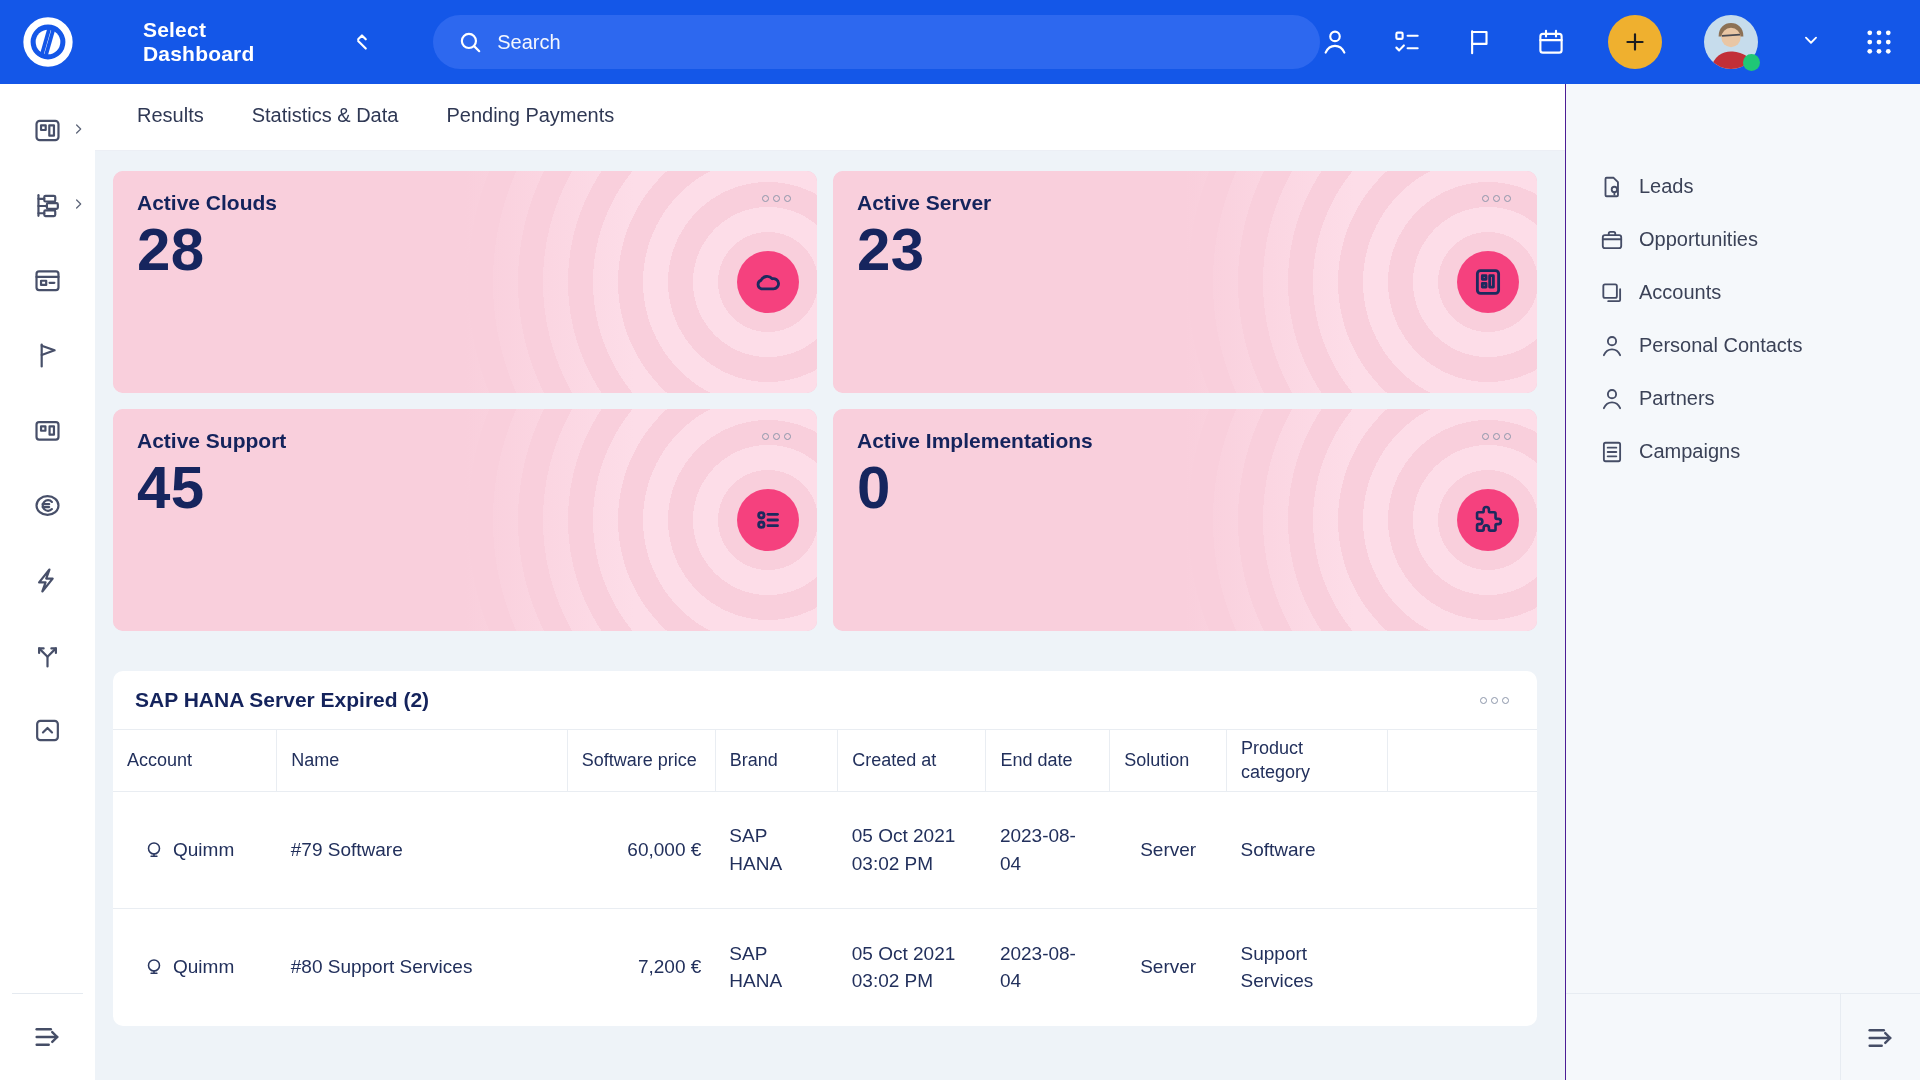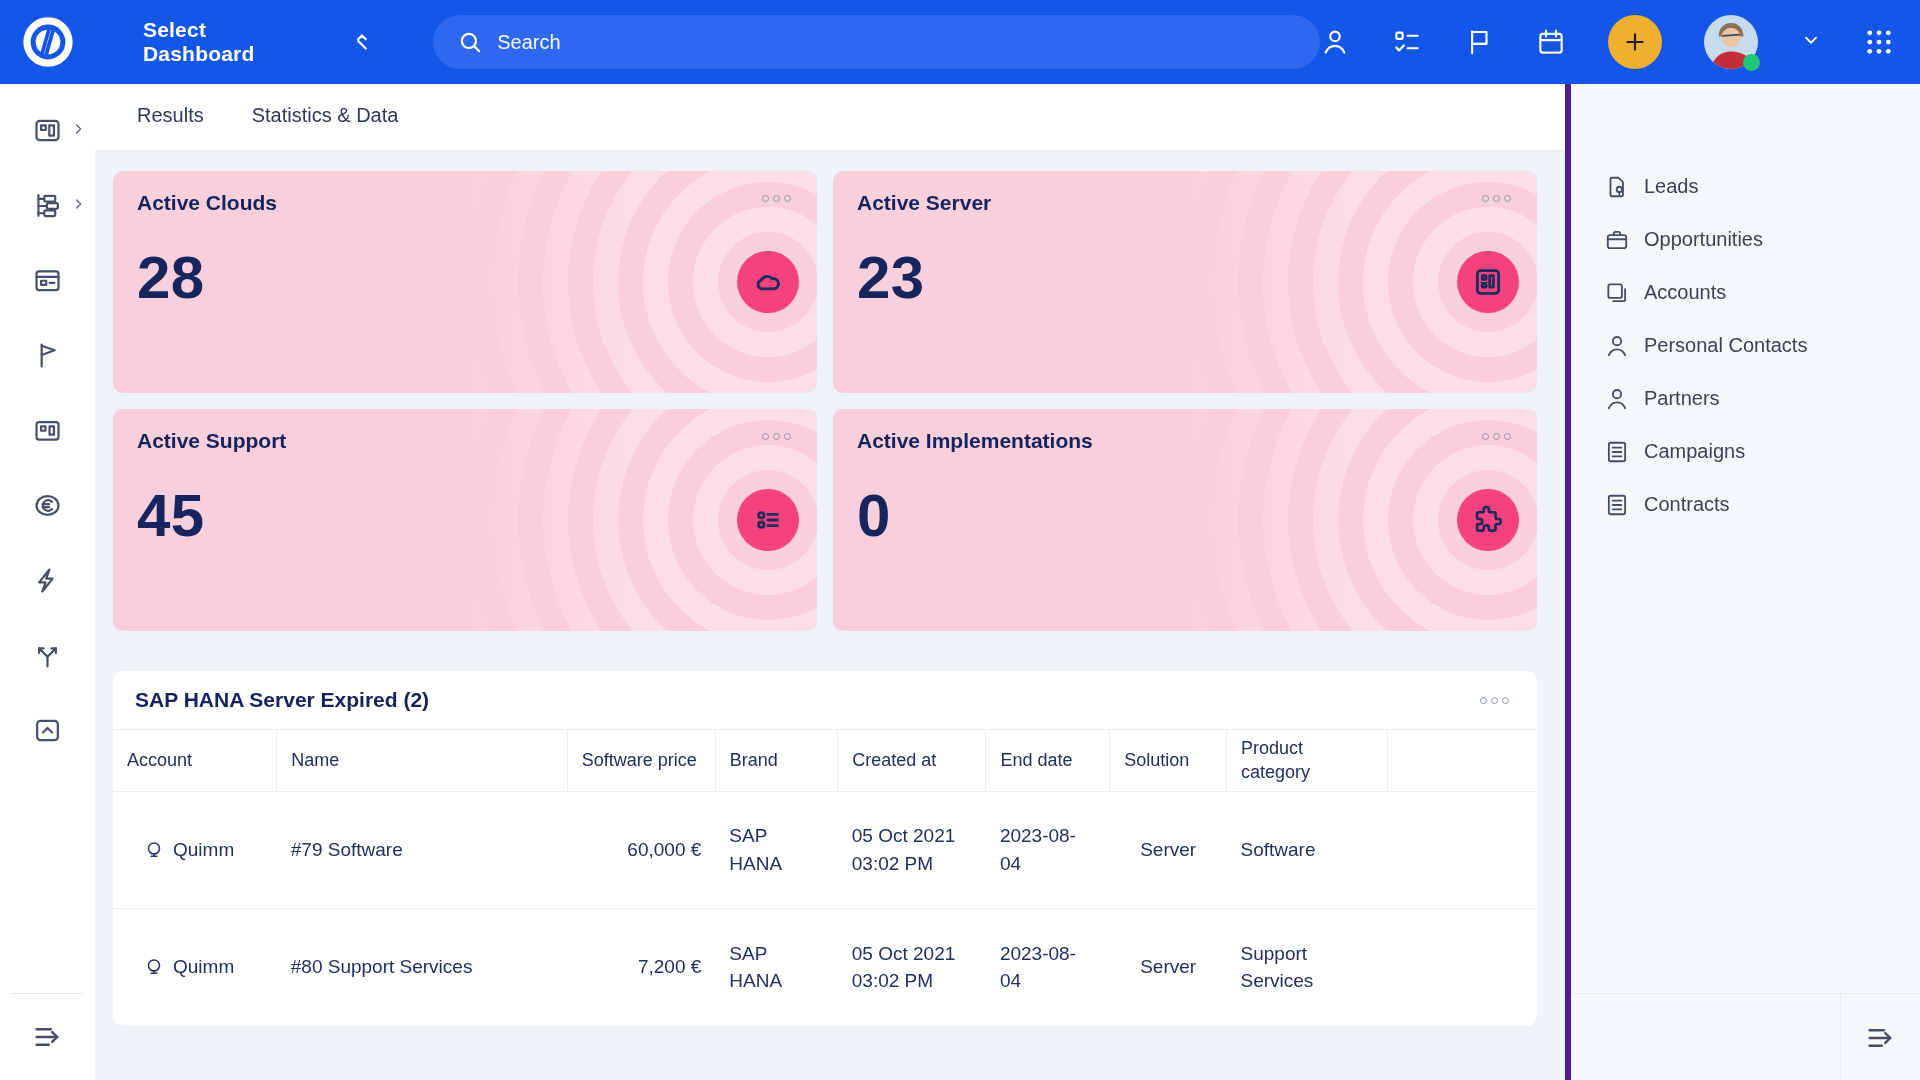--- a/index.html
+++ b/index.html
@@ -51,42 +51,42 @@
   .stat-card::before { content:""; position:absolute; inset:0;
      background-image:
        linear-gradient(90deg, #f9cfdc 0 50%, rgba(249,207,220,0) 74%),
        repeating-radial-gradient(circle at calc(100% - 49px) 50%, #fdDDe8 0 25px, #f9cfdc 25px 50px);
      border-radius:inherit; }
   .stat-card > * { position:relative; z-index:1; }
   .card-head { display:flex; align-items:flex-start; justify-content:space-between; }
   .card-title { font-size:21px; font-weight:700; color:#14235c; }
   .dots { display:flex; gap:4px; align-items:center; cursor:pointer; padding:4px 2px; }
   .dots i { width:7px; height:7px; border:1.6px solid #8d96aa; border-radius:50%; display:block; }
-  .stat-value { margin-top:28px; font-size:60px; font-weight:800; color:#16255e; letter-spacing:.5px; }
+  .stat-value { font-size:60px; font-weight:800; color:#16255e; letter-spacing:.5px; }
   .stat-icon { position:absolute; right:18px; top:50%; transform:translateY(-50%); width:62px; height:62px; border-radius:50%; background:#f5417e; display:flex; align-items:center; justify-content:center; color:#1c2a5e; z-index:1; }
   .stat-icon svg { width:34px; height:34px; }
 
   
   .table-card { margin-top:40px; background:#ffffff; border-radius:10px; overflow:hidden; }
   .table-head { height:58px; display:flex; align-items:center; justify-content:space-between; padding:0 26px 0 22px; }
   .table-title { font-size:21px; font-weight:700; color:#14235c; }
   table.grid { width:100%; border-collapse:collapse; table-layout:fixed; }
   table.grid th { border-top:1px solid #e9edf2; border-bottom:1px solid #e9edf2; height:62px; font-size:18px; font-weight:500; color:#22305c; text-align:left; padding:6px 14px; line-height:1.3; }
   table.grid th + th { border-left:1px solid #e9edf2; }
   table.grid td { height:117px; font-size:19px; color:#22305c; padding:10px 14px; line-height:1.45; vertical-align:middle; }
   table.grid tr.data-row + tr.data-row td { border-top:1px solid #e9edf2; }
   th.c-center { text-align:center; }
   td.c-right { text-align:right; padding-right:18px; }
   td.c-center { text-align:center; }
   .acct { display:flex; align-items:center; gap:8px; padding-left:16px; color:#22305c; cursor:pointer; }
   .acct svg { width:22px; height:22px; flex:0 0 auto; color:#2a3760; }
   .linkish { cursor:pointer; }
 
   
-  .rpanel { width:355px; flex:0 0 auto; background:#f5f8fb; border-left:6px solid #4c1d95; position:relative; padding-top:76px; }
+  .rpanel { width:355px; flex:0 0 auto; background:#f5f8fb; border-left:1px solid #4c1d95; position:relative; padding-top:76px; }
   .rp-item { height:53px; display:flex; align-items:center; gap:14px; padding-left:33px; color:#3b4257; font-size:20px; font-weight:500; cursor:pointer; }
   .rp-item svg { width:26px; height:26px; color:#454d66; }
   .rp-footer { position:absolute; bottom:0; left:0; width:100%; height:87px; border-top:1px solid #e7ecf2; }
   .rp-footer .corner { position:absolute; right:0; top:0; width:80px; height:87px; border-left:1px solid #e7ecf2; display:flex; align-items:center; justify-content:center; }
 
   svg.stroke { fill:none; stroke:currentColor; stroke-width:2; stroke-linecap:round; stroke-linejoin:round; }
   svg.stroke-thin { fill:none; stroke:currentColor; stroke-width:1.7; stroke-linecap:round; stroke-linejoin:round; }
 </style>
 </head>
 <body>
@@ -256,20 +256,21 @@
               <line x1="4" y1="17.5" x2="12.5" y2="17.5"></line>
           </svg>
         </span>
       </div>
     </div>
 
     <div class="main">
       <div class="tabbar">
         <div class="tab">Results</div>
         <div class="tab">Statistics &amp; Data</div>
+        <div class="tab">Pending Payments</div>
       </div>
 
       <div class="content">
         <div class="cards-grid">
 
           <div class="stat-card">
             <div class="card-head">
               <span class="card-title">Active Clouds</span>
               <span class="dots">
                   <i></i>
@@ -465,29 +466,20 @@
       </div>
       <div class="rp-item">
         <svg class="stroke-thin" viewBox="0 0 24 24">
           <rect x="4.5" y="3.5" width="15" height="17" rx="1.5"></rect>
             <line x1="8" y1="8" x2="16" y2="8"></line>
             <line x1="8" y1="12" x2="16" y2="12"></line>
             <line x1="8" y1="16" x2="16" y2="16"></line>
         </svg>
         <span>Campaigns</span>
       </div>
-      <div class="rp-item">
-        <svg class="stroke-thin" viewBox="0 0 24 24">
-          <rect x="4.5" y="3.5" width="15" height="17" rx="1.5"></rect>
-            <line x1="8" y1="8" x2="16" y2="8"></line>
-            <line x1="8" y1="12" x2="16" y2="12"></line>
-            <line x1="8" y1="16" x2="16" y2="16"></line>
-        </svg>
-        <span>Contracts</span>
-      </div>
 
       <div class="rp-footer">
         <div class="corner">
           <span class="expand-btn">
             <svg class="stroke-thin" viewBox="0 0 24 24">
               <line x1="4" y1="6.5" x2="14" y2="6.5"></line>
                 <line x1="4" y1="12" x2="18.5" y2="12"></line>
               <path d="M15 8.5L18.5 12 15 15.5"></path>
                 <line x1="4" y1="17.5" x2="12.5" y2="17.5"></line>
             </svg>

